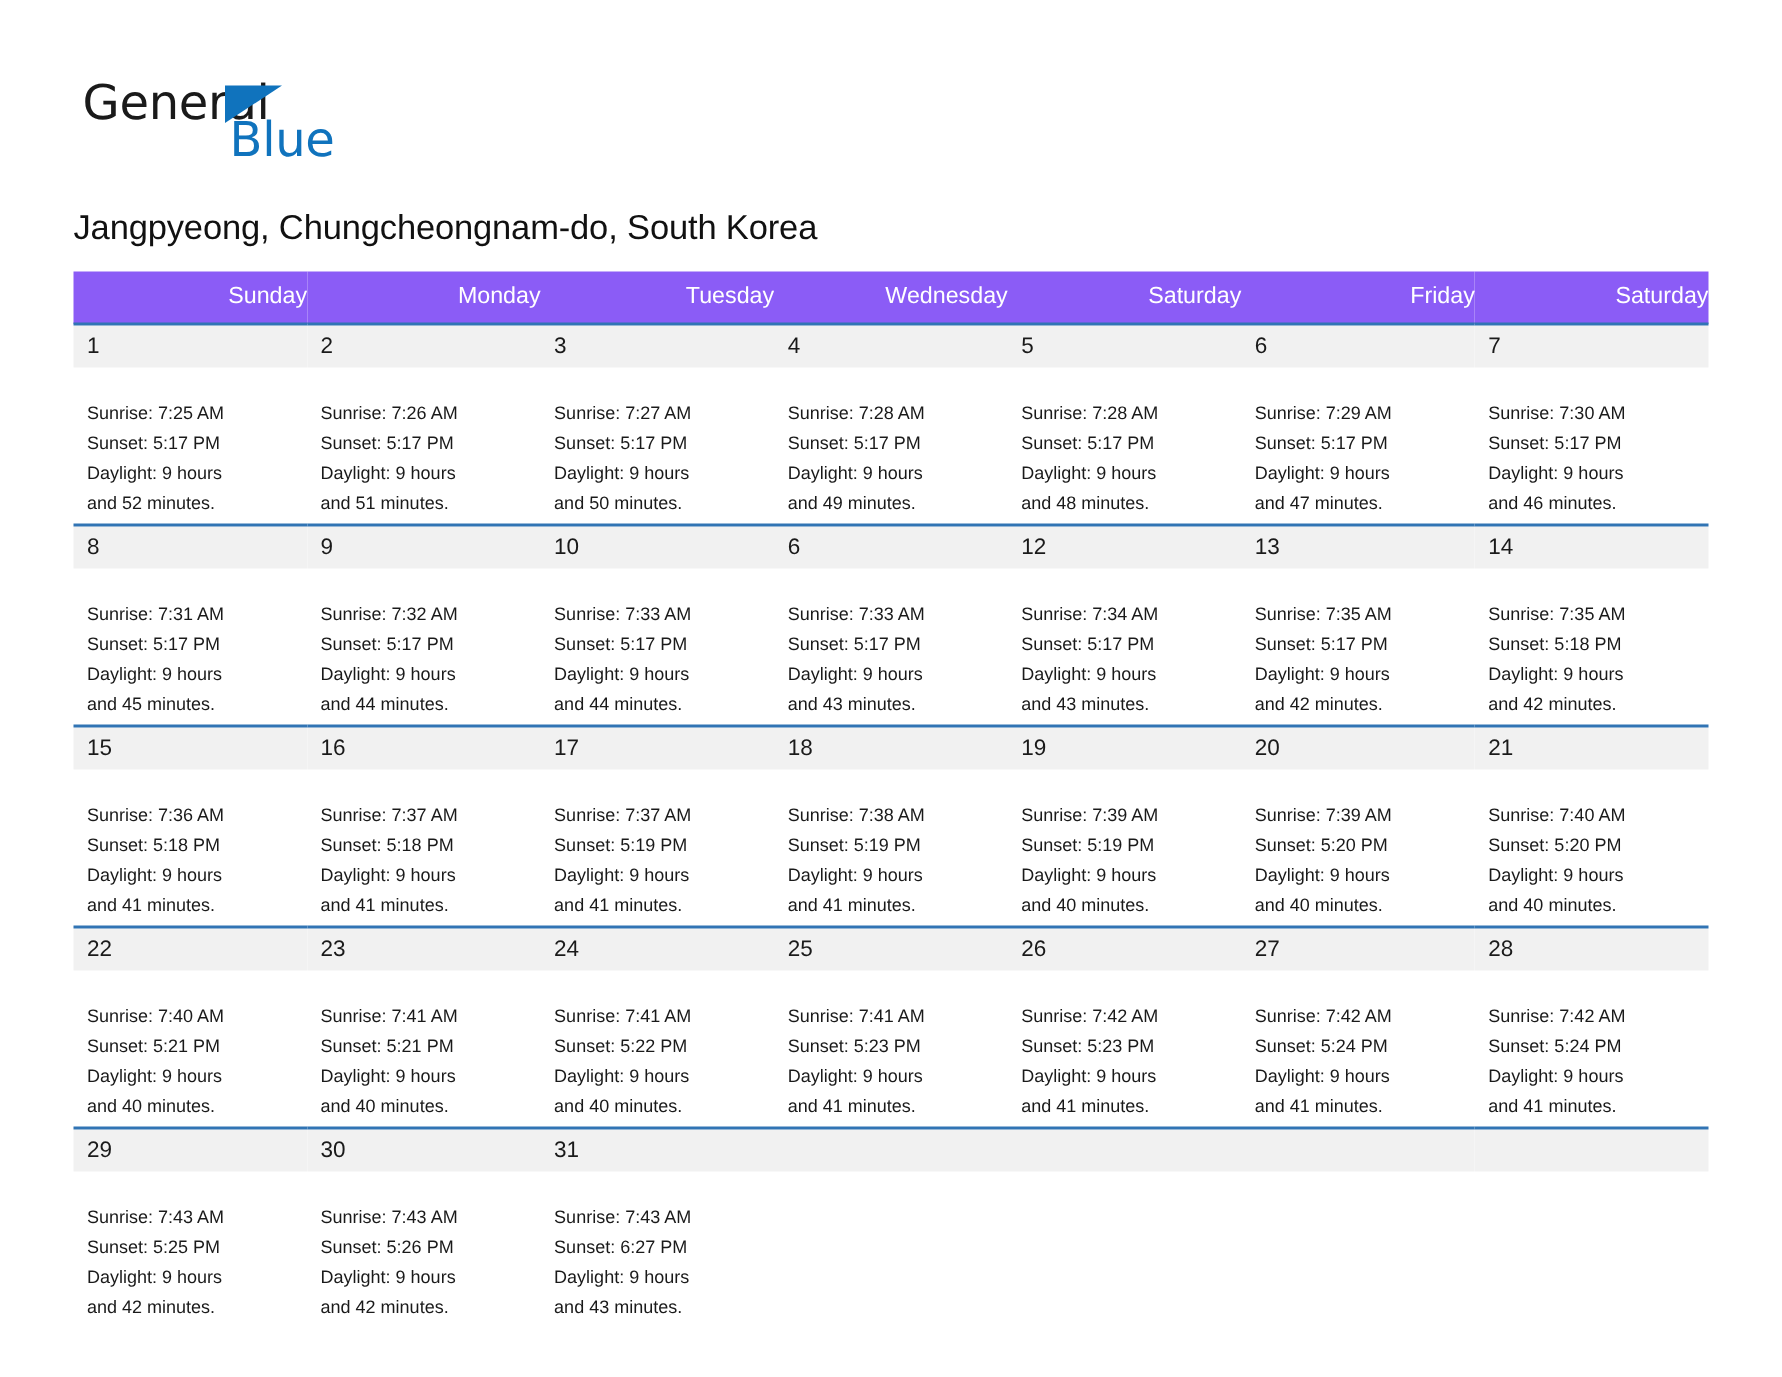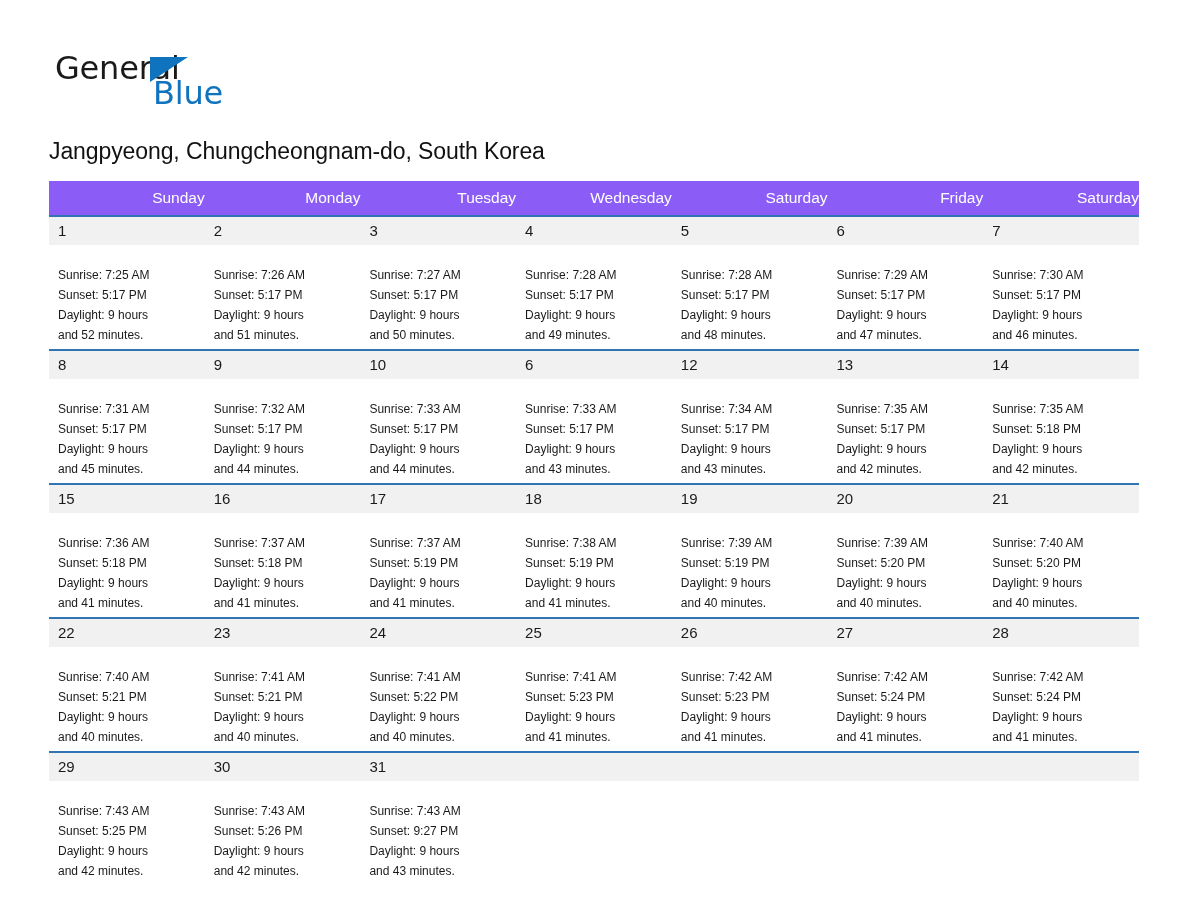--- a/index.html
+++ b/index.html
@@ -503,21 +503,21 @@
                 <div>Daylight: 9 hours</div>
                 <div>and 42 minutes.</div>
               </div>
             </div>
           </td>
           <td>
             <div class="cell-inner">
               <div class="daynum">31</div>
               <div class="details">
                 <div>Sunrise: 7:43 AM</div>
-                <div>Sunset: 9:27 PM</div>
+                <div>Sunset: 6:27 PM</div>
                 <div>Daylight: 9 hours</div>
                 <div>and 43 minutes.</div>
               </div>
             </div>
           </td>
           <td>
             <div class="cell-inner">
               <div class="daynum empty">&nbsp;</div>
               <div class="details">
                 <div></div>

